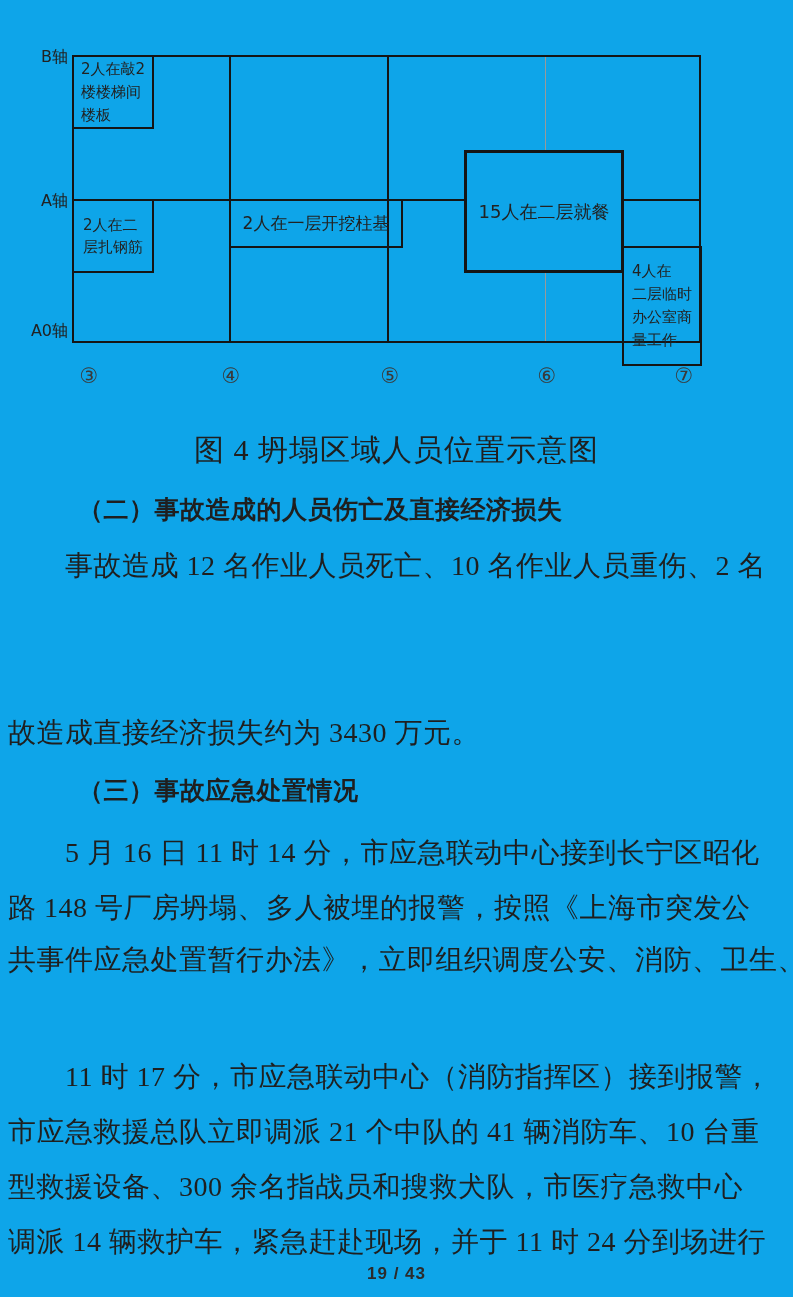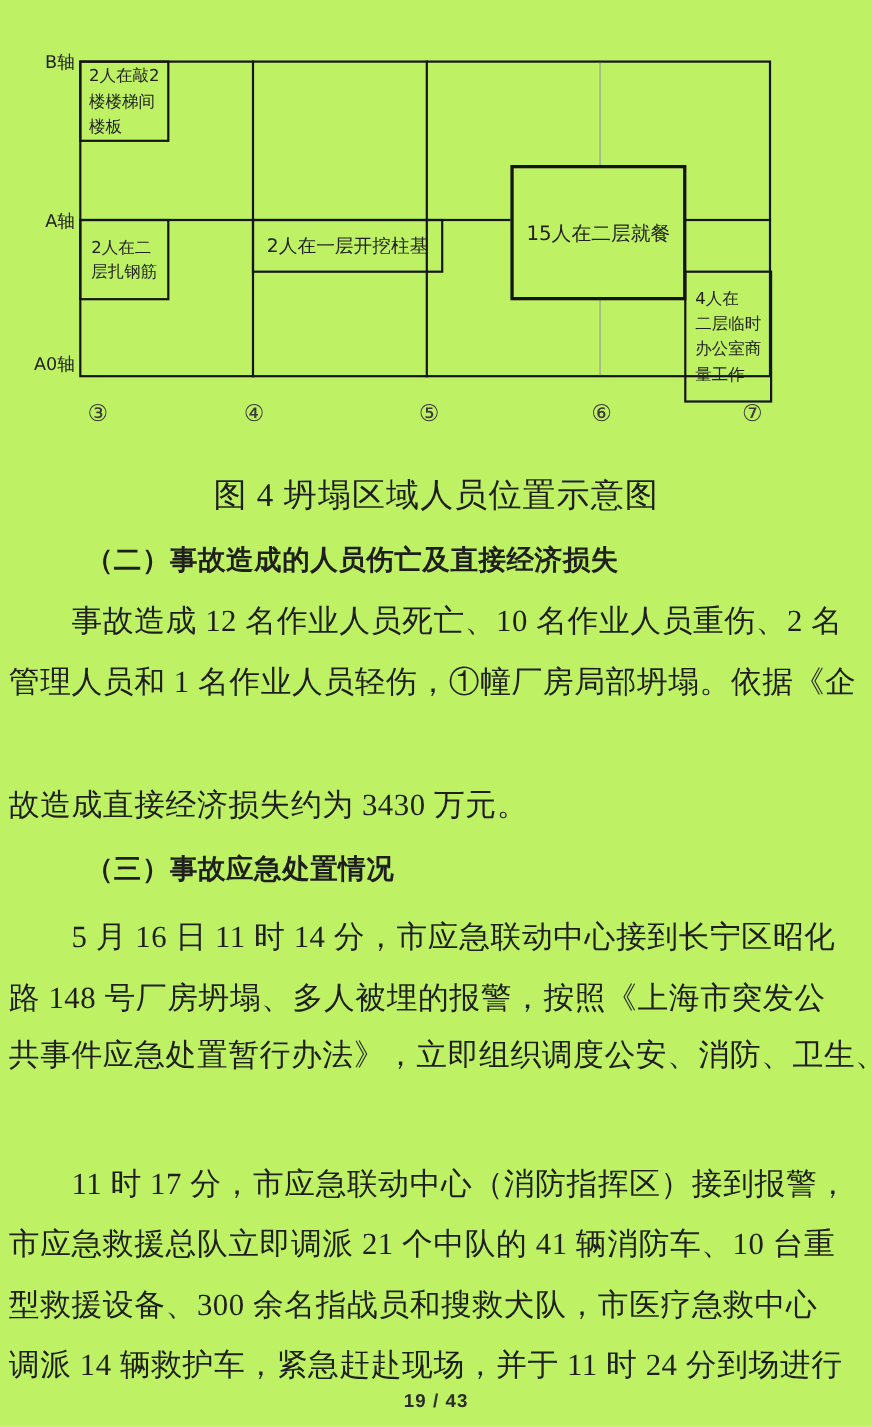--- a/index.html
+++ b/index.html
@@ -1,18 +1,18 @@
 <!DOCTYPE html>
 <html><head>
 <meta charset="utf-8">
 <style>
   html,body { margin:0; padding:0; }
   .page {
     position:relative; width:793px; height:1297px;
-    background:#bef264; overflow:hidden;
+    background:#0ea5e9; overflow:hidden;
     font-family:"Liberation Serif","DejaVu Serif",serif;
     color:#1f1f1f;
   }
   
   .diagram { position:absolute; left:0; top:0; width:793px; height:420px;
     font-family:"DejaVu Sans","Liberation Sans",sans-serif; color:#222; }
   .rect   { position:absolute; box-sizing:border-box; border:2px solid #151515; }
   .vline  { position:absolute; width:2px; background:#151515; }
   .vline-thin { position:absolute; width:1px; background:#999999; }
   .hline  { position:absolute; height:2px; background:#151515; }
@@ -72,21 +72,20 @@
     <span class="col-label" style="left:231px;">④</span>
     <span class="col-label" style="left:390px;">⑤</span>
     <span class="col-label" style="left:547px;">⑥</span>
     <span class="col-label" style="left:684px;">⑦</span>
   </div>
 
   <div class="caption">图 4 坍塌区域人员位置示意图</div>
 
   <div class="heading" style="left:78px; top:495px;">（二）事故造成的人员伤亡及直接经济损失</div>
   <div class="bodyline" style="left:65px; top:551px;">事故造成 12 名作业人员死亡、10 名作业人员重伤、2 名</div>
-  <div class="bodyline" style="left:8px; top:606px;">管理人员和 1 名作业人员轻伤，①幢厂房局部坍塌。依据《企</div>
   <div class="bodyline" style="left:8px; top:718px;">故造成直接经济损失约为 3430 万元。</div>
 
   <div class="heading" style="left:78px; top:776px;">（三）事故应急处置情况</div>
   <div class="bodyline" style="left:65px; top:838px;">5 月 16 日 11 时 14 分，市应急联动中心接到长宁区昭化</div>
   <div class="bodyline" style="left:8px; top:893px;">路 148 号厂房坍塌、多人被埋的报警，按照《上海市突发公</div>
   <div class="bodyline" style="left:8px; top:945px;">共事件应急处置暂行办法》，立即组织调度公安、消防、卫生、</div>
 
   <div class="bodyline" style="left:65px; top:1062px;">11 时 17 分，市应急联动中心（消防指挥区）接到报警，</div>
   <div class="bodyline" style="left:8px; top:1117px;">市应急救援总队立即调派 21 个中队的 41 辆消防车、10 台重</div>
   <div class="bodyline" style="left:8px; top:1172px;">型救援设备、300 余名指战员和搜救犬队，市医疗急救中心</div>

